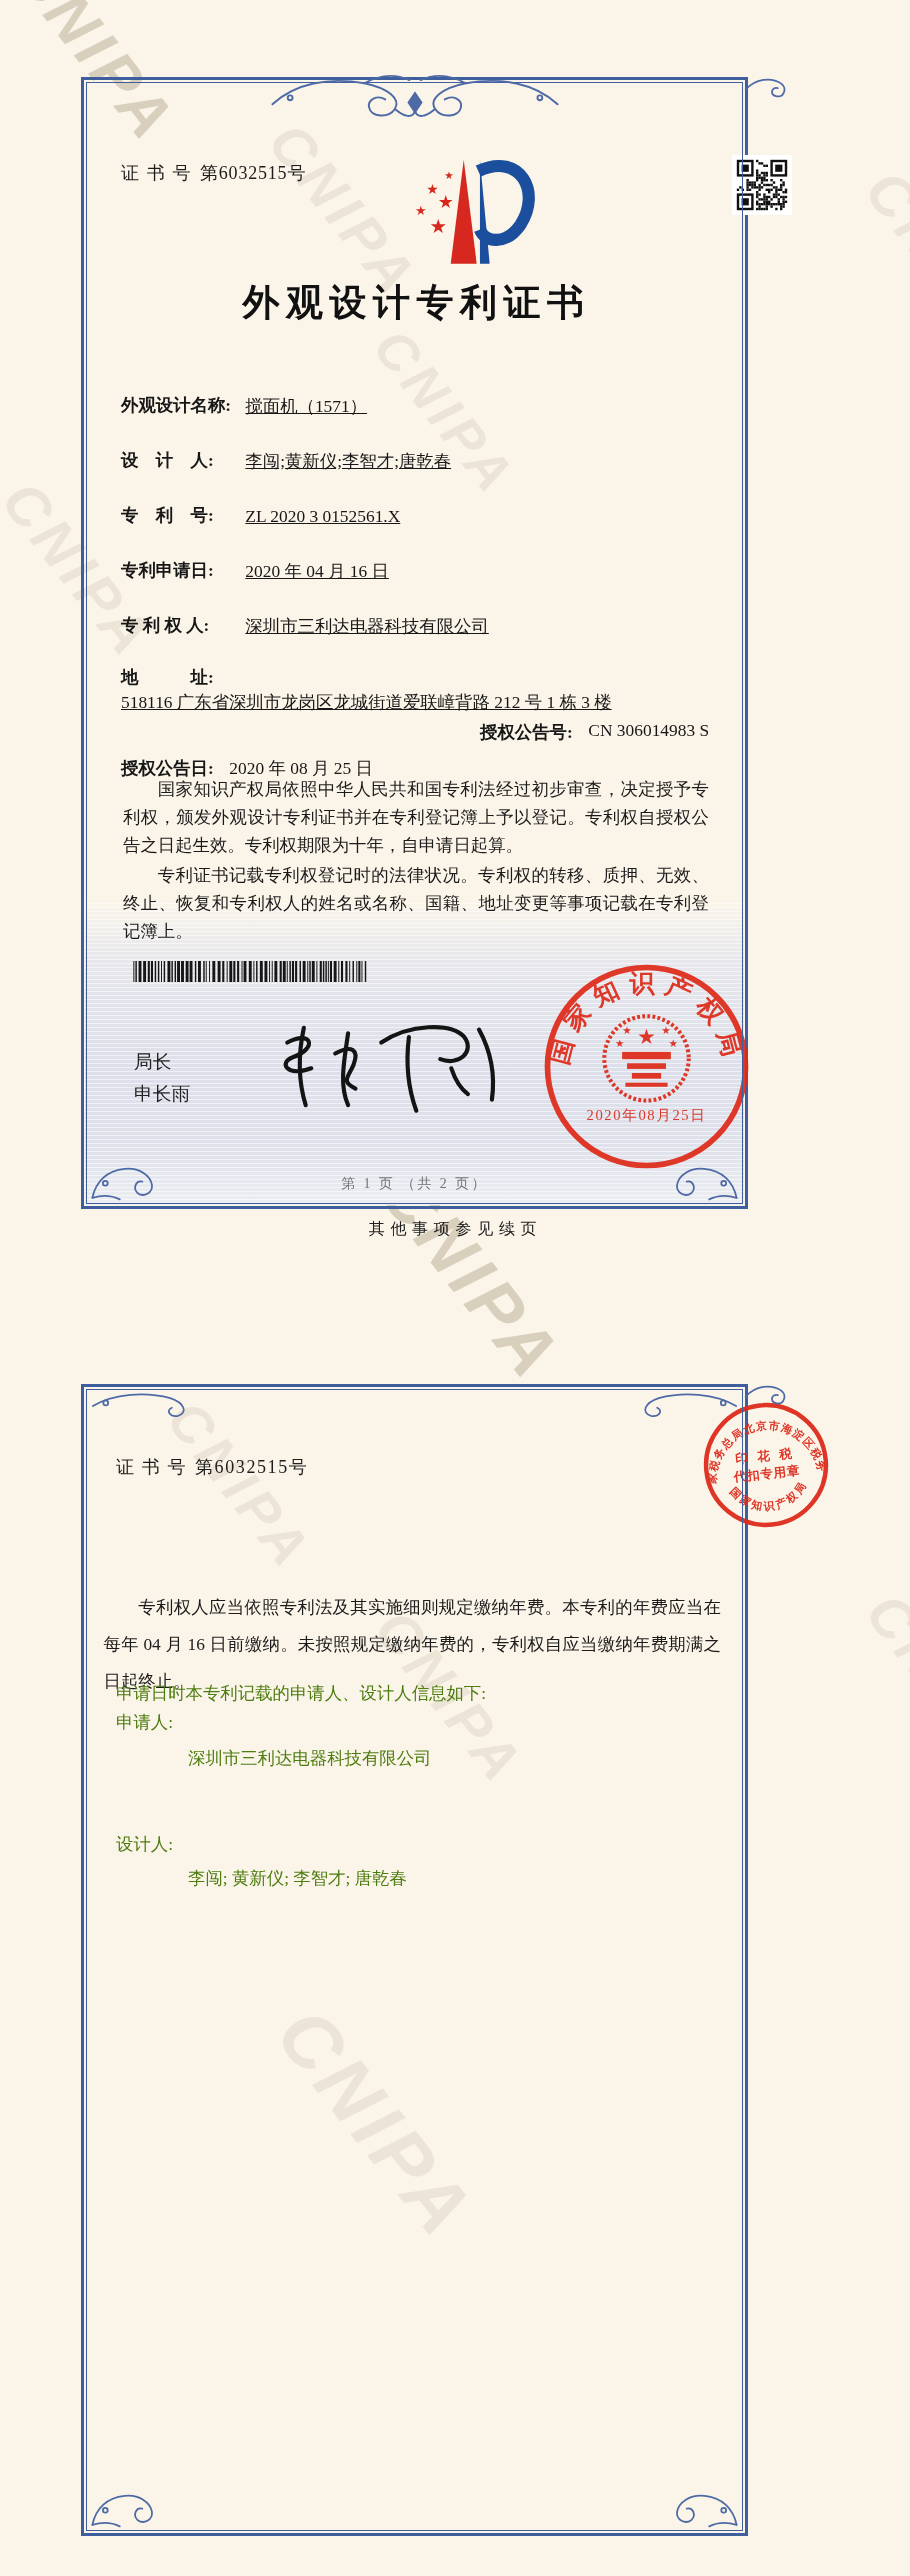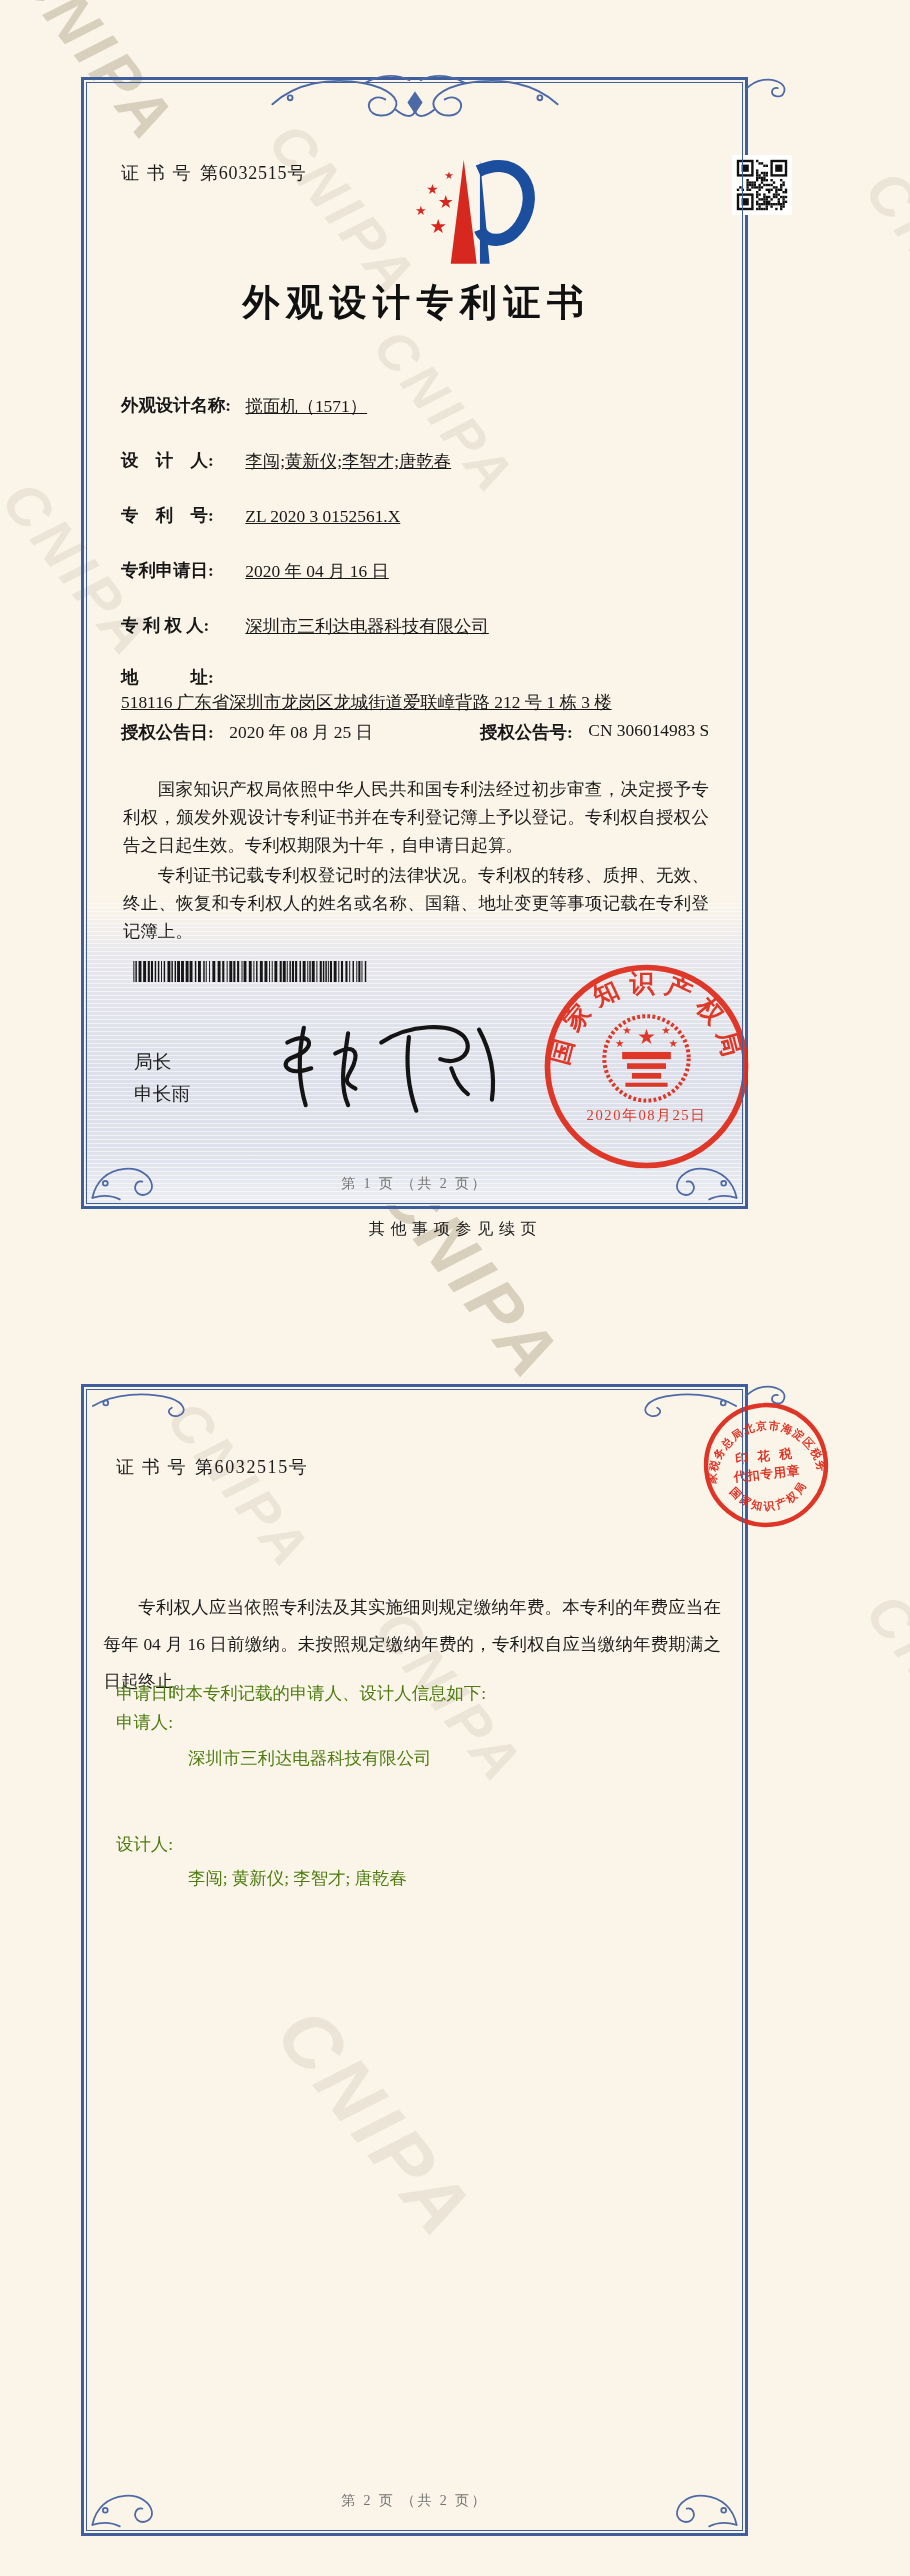--- a/index.html
+++ b/index.html
@@ -25,21 +25,21 @@
   .certno{position:absolute;left:37px;top:81px;font-size:18px;color:#1c1c1c;letter-spacing:1.6px;z-index:2;}
   .certno .num{margin-left:8px;letter-spacing:0.8px;}
   .logo{position:absolute;left:318px;top:78px;z-index:2;}
   .qr{position:absolute;left:648px;top:75px;z-index:2;}
   .title{position:absolute;left:4px;right:0;top:198px;text-align:center;font-size:37px;
          font-weight:700;letter-spacing:6.5px;color:#111;z-index:2;}
   .rows{position:absolute;left:37px;top:0;right:32px;z-index:2;}
   .row{position:absolute;font-size:17.4px;color:#171717;}
   .flabel{display:inline-block;min-width:120px;vertical-align:top;font-weight:bold;}
   .fvalue{display:inline-block;max-width:536px;vertical-align:top;line-height:27px;text-decoration:underline;}
-  .grant-date{position:absolute;left:37px;top:640px;font-size:17.4px;color:#171717;z-index:2;}
+  .grant-date{position:absolute;left:37px;top:676px;font-size:17.4px;color:#171717;z-index:2;}
   .grant-no{position:absolute;left:396px;top:640px;font-size:17.4px;color:#171717;z-index:2;}
   .para{position:absolute;left:39px;right:36px;font-size:17.4px;line-height:28px;
         text-align:justify;text-indent:2em;color:#1b1b1b;z-index:2;}
   .p1a{top:678px;} .p1b{top:764px;}
   .band{position:absolute;left:0.8px;right:0.8px;bottom:0.8px;height:302px;z-index:1;
         background:
           repeating-linear-gradient(180deg, rgba(255,255,255,0.55) 0 0.8px, rgba(255,255,255,0) 0.8px 4px),
           linear-gradient(180deg, rgba(250,245,234,0) 0%, #e7e7ec 18%, #dde0ea 55%, #dfe2eb 82%, #eceef2 100%);}
   .barcode{position:absolute;left:49px;top:881px;z-index:2;}
   .director{position:absolute;left:50px;top:966px;z-index:2;
@@ -474,16 +474,15 @@
     </svg>
 
     <p class="para p2a">专利权人应当依照专利法及其实施细则规定缴纳年费。本专利的年费应当在每年 04 月 16 日前缴纳。未按照规定缴纳年费的，专利权自应当缴纳年费期满之日起终止。</p>
 
     <div class="infoline ih">申请日时本专利记载的申请人、设计人信息如下:</div>
     <div class="infoline al">申请人:</div>
     <div class="infoline av">深圳市三利达电器科技有限公司</div>
     <div class="infoline dl">设计人:</div>
     <div class="infoline dv">李闯; 黄新仪; 李智才; 唐乾春</div>
 
-    <div class="pagenum" style="bottom:23px">第 2 页 （共 2 页）</div>
   </div>
 </div>
 
 
 </body></html>

